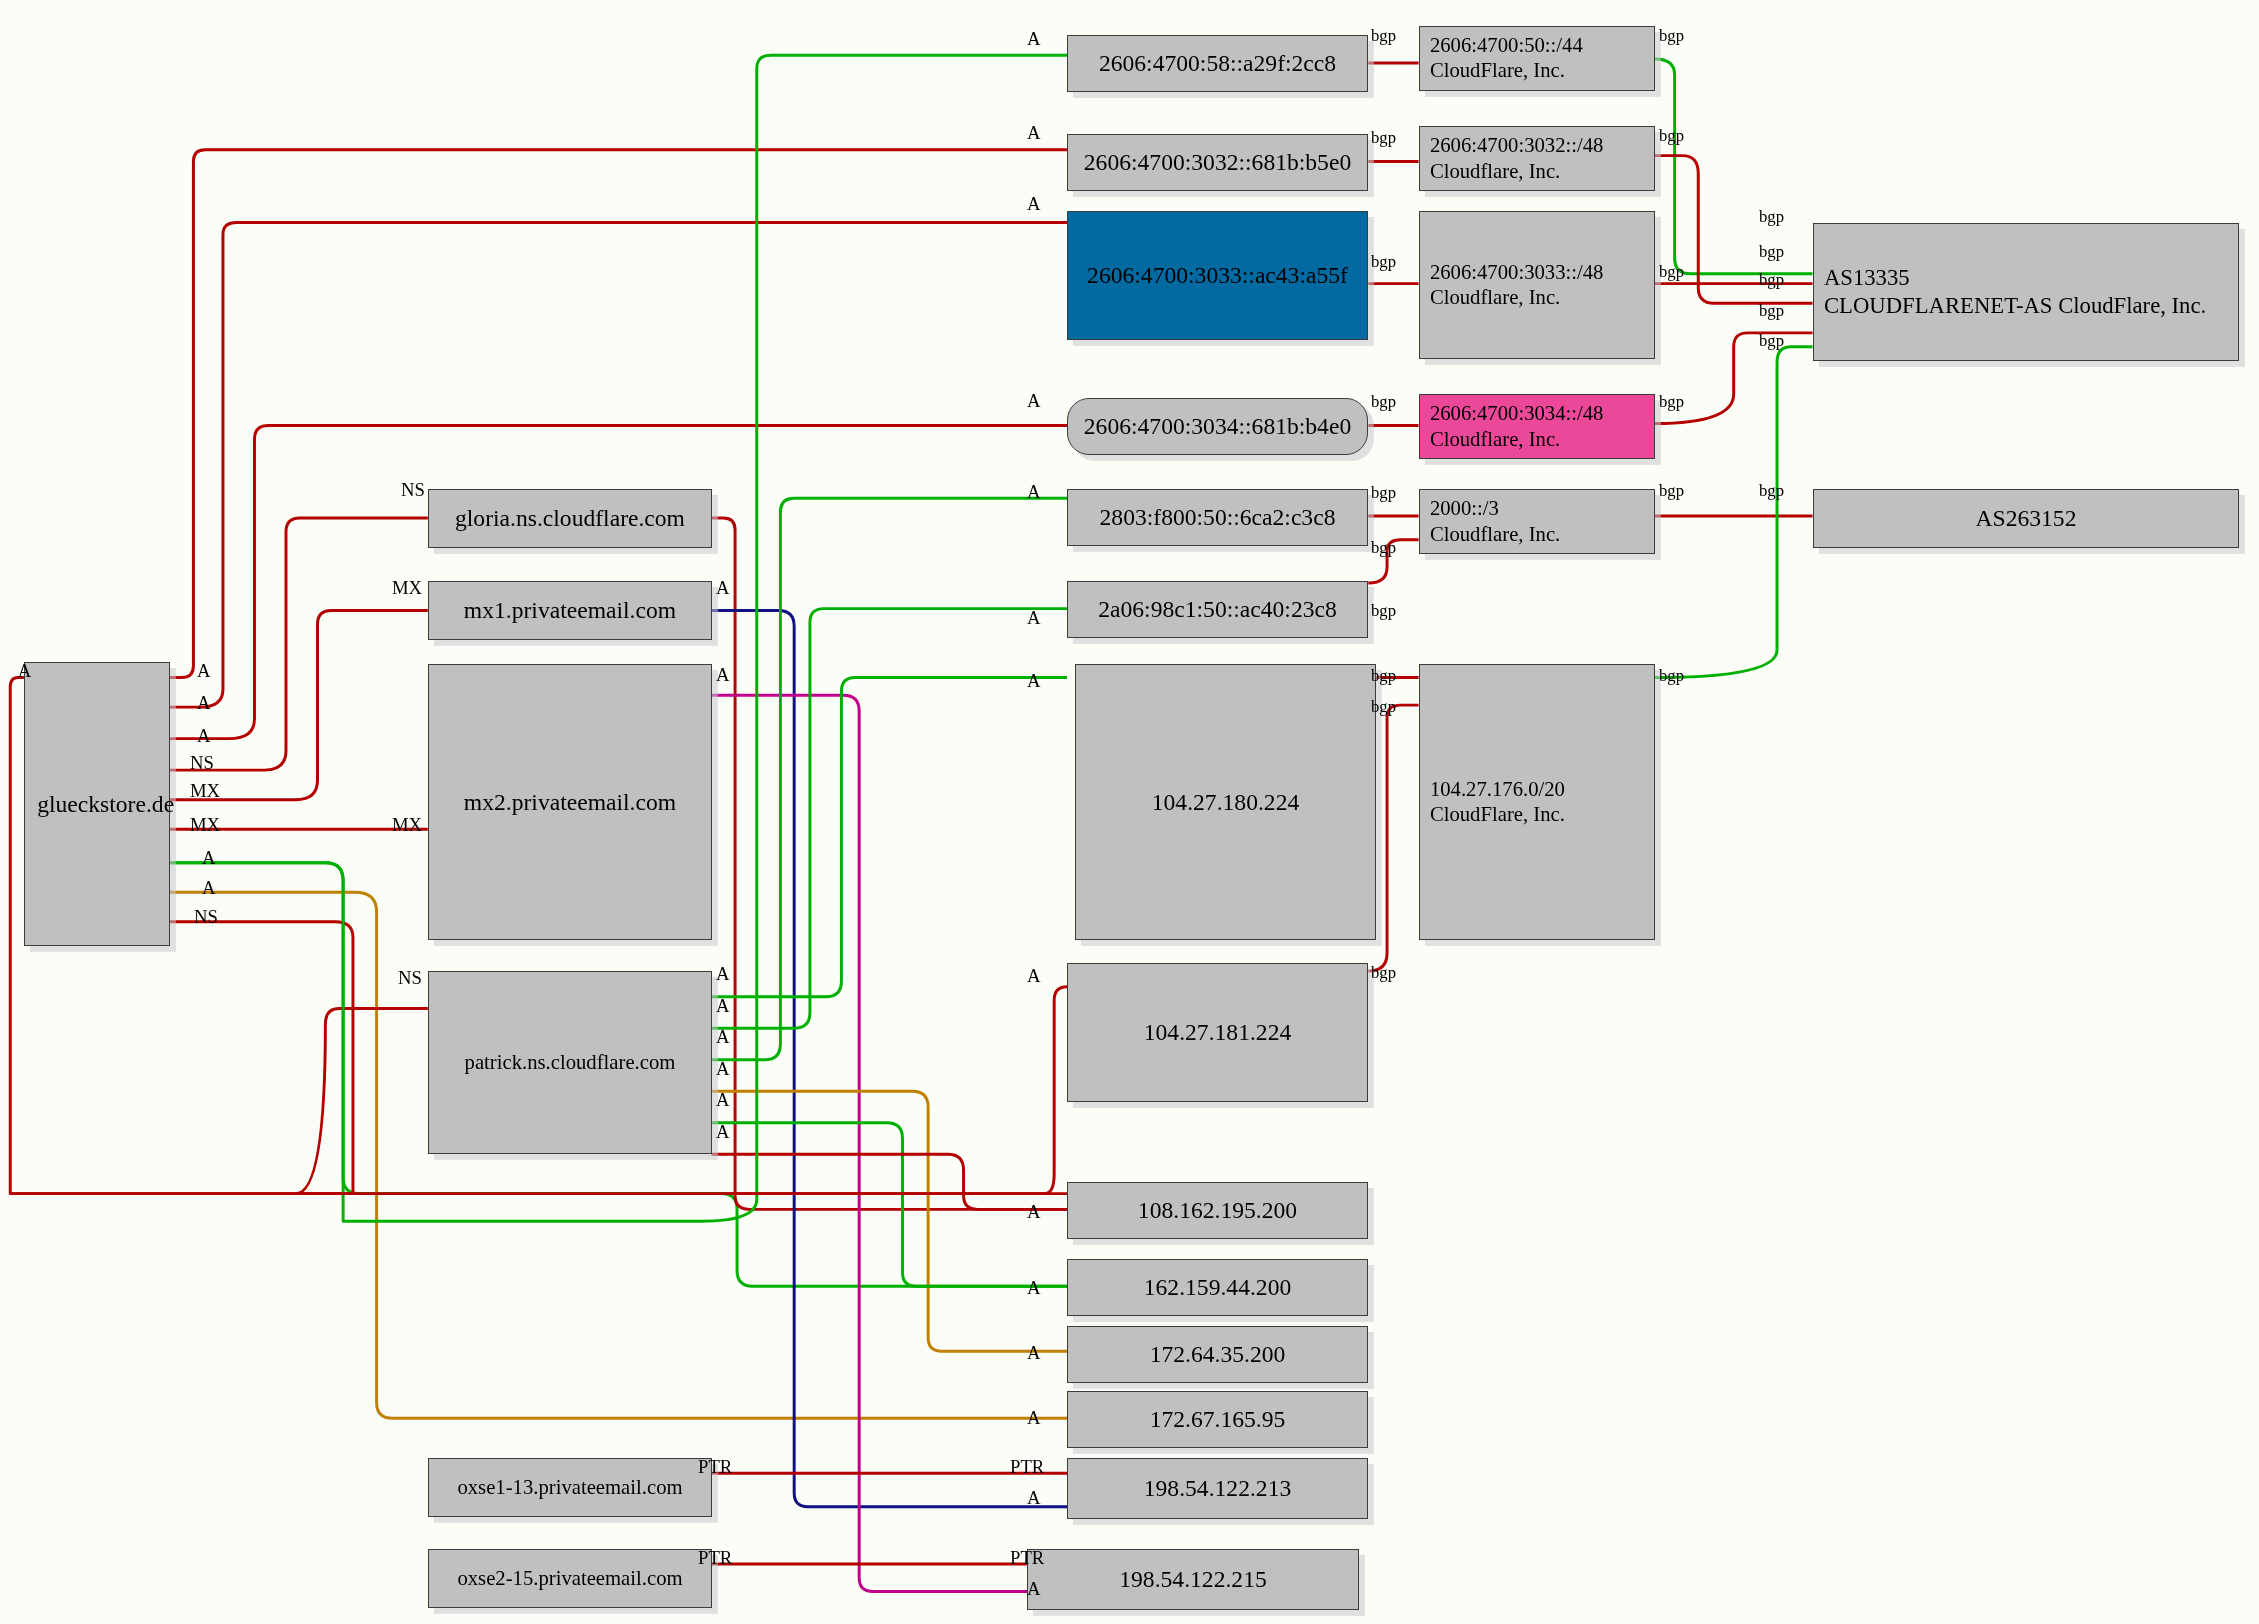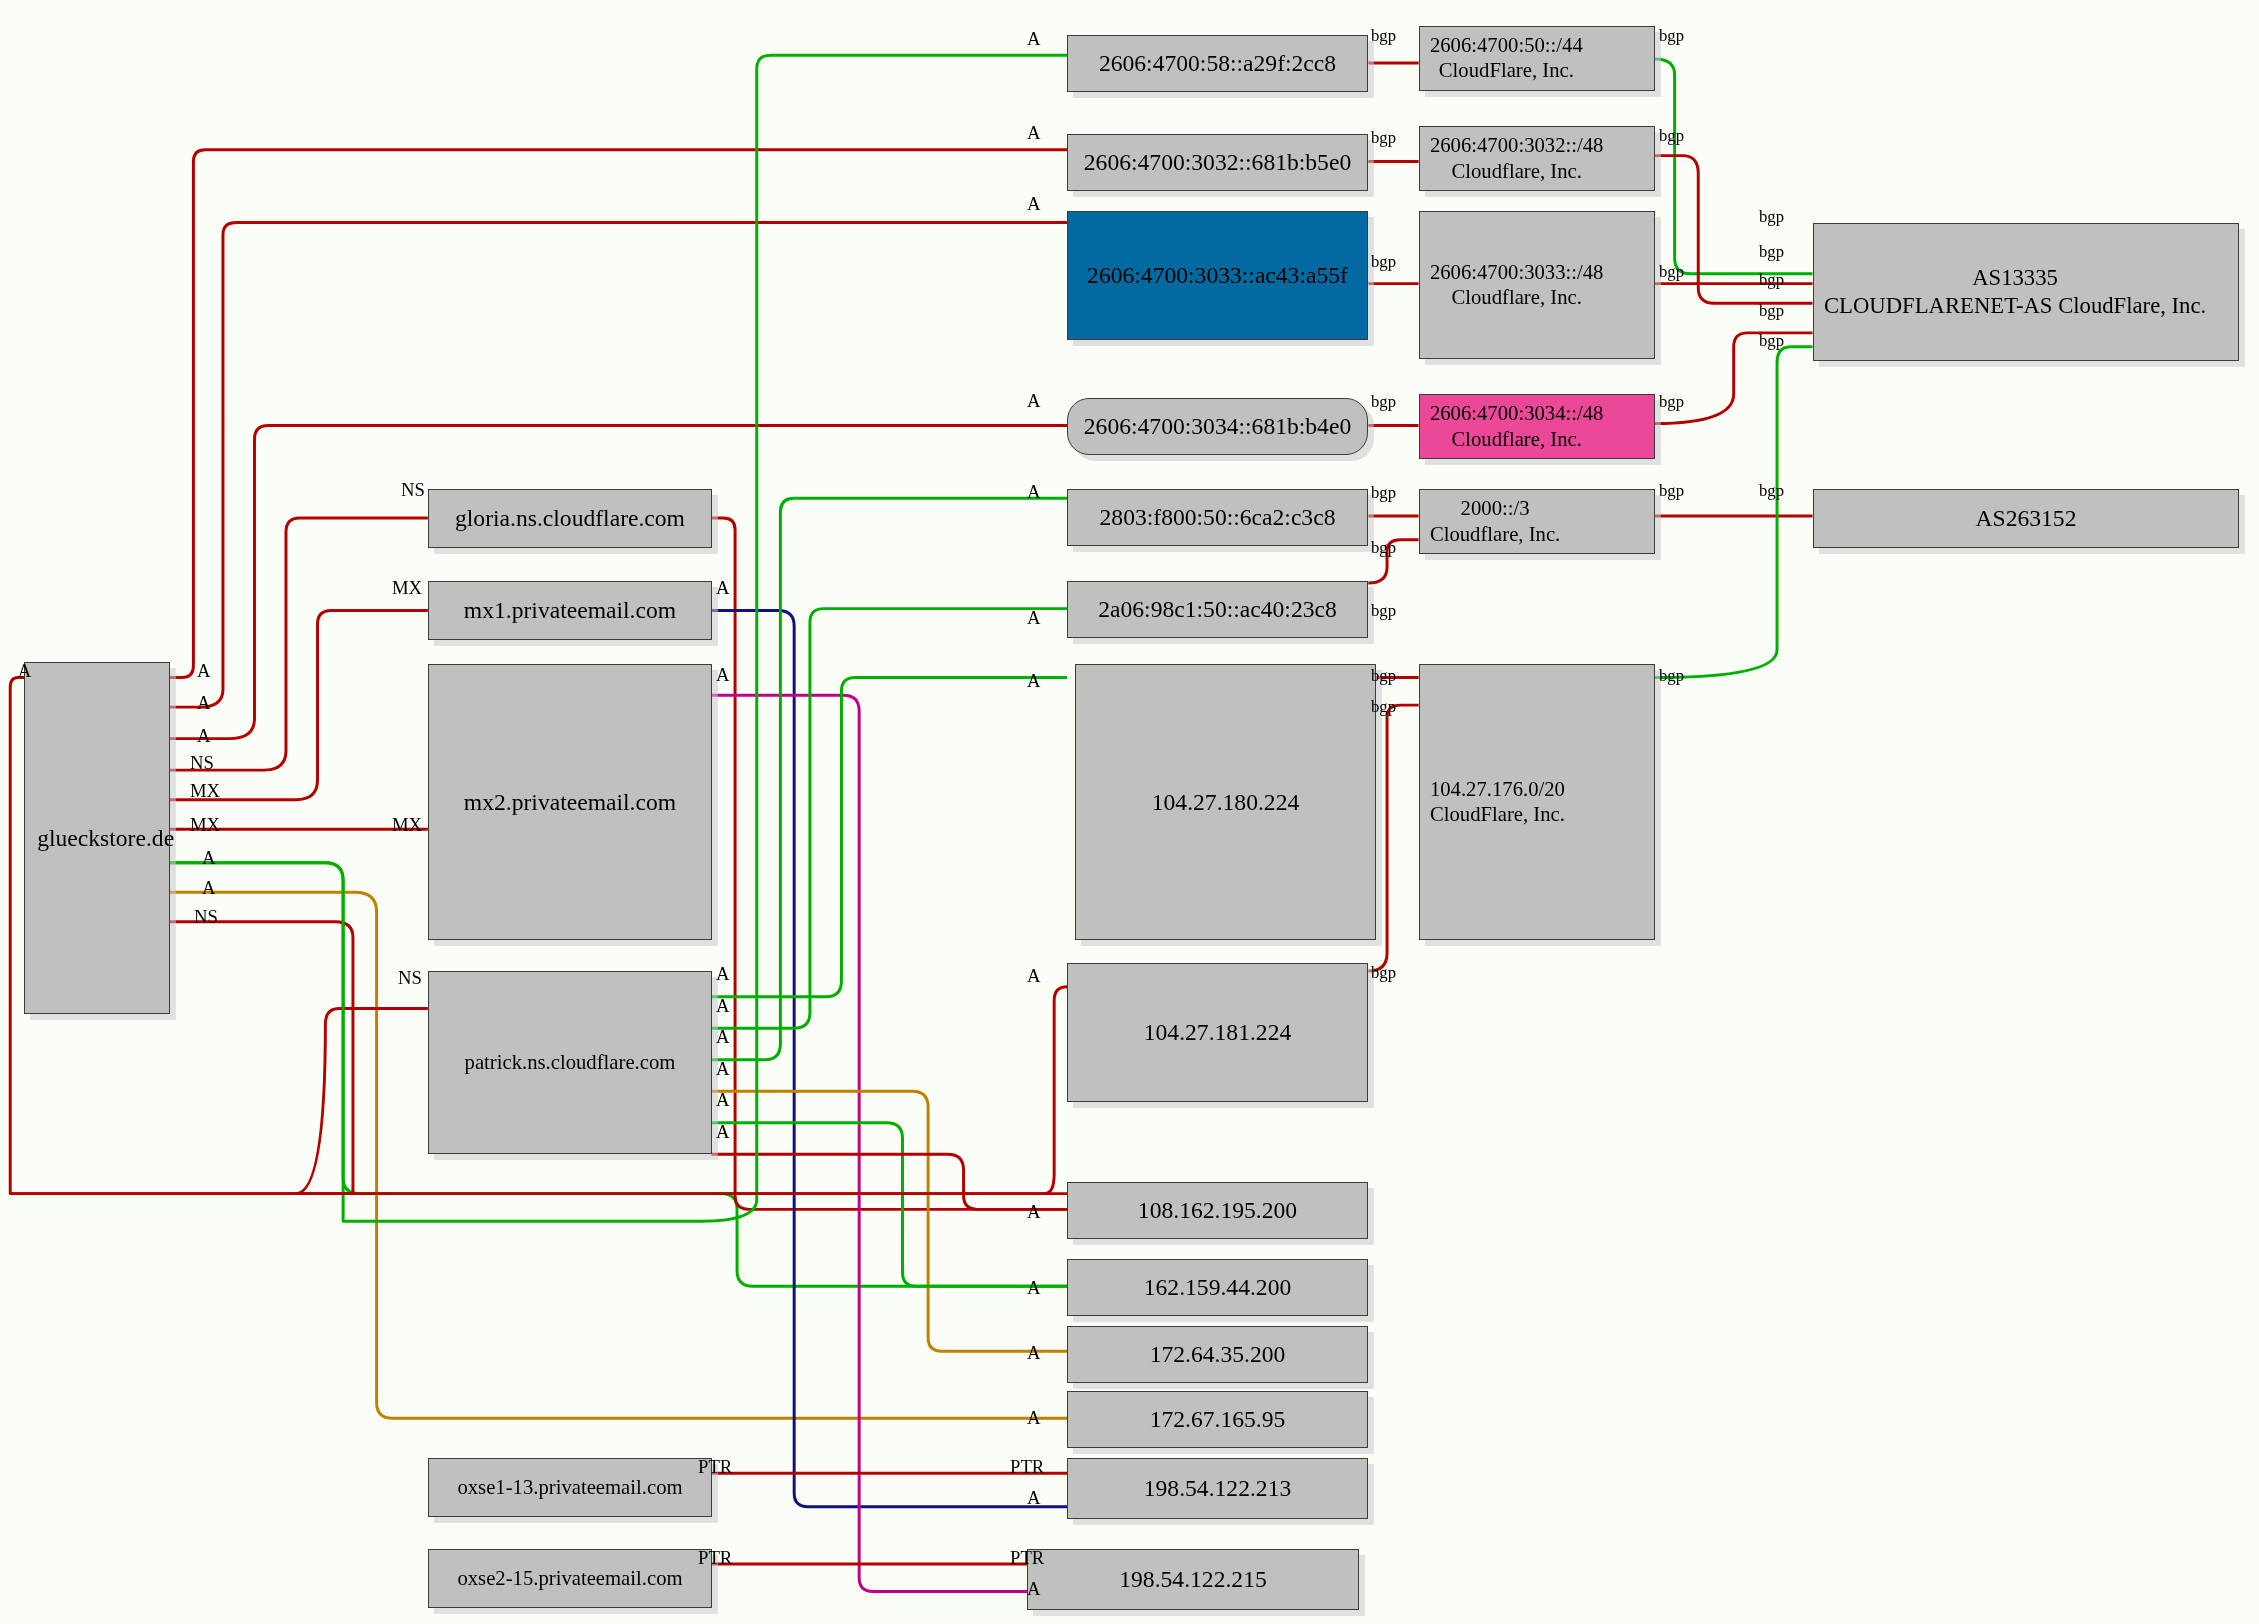--- a/index.html
+++ b/index.html
@@ -21,21 +21,21 @@
     display:flex;
     align-items:center;
     justify-content:center;
     text-align:center;
     color:#000;
     line-height:1.22;
     padding:2px 9.9px;
     font-size:23.6px;
     white-space:pre-line;
   }
-  .node.left-align{justify-content:flex-start;text-align:center;}
+  .node.left-align{justify-content:flex-start;text-align:left;}
   .edge-label{
     position:absolute;
     font-family:"Liberation Serif","DejaVu Serif",serif;
     font-size:18.7px;
     color:#000;
     white-space:nowrap;
     line-height:1;
   }
   .edge-label.small{font-size:16.7px;}
 </style>
@@ -76,21 +76,21 @@
       <path d="M 1389 688 H 1440" fill="none" stroke="#b50000" stroke-width="3" stroke-linecap="butt" stroke-linejoin="round"></path>
       <path d="M 1389 986 Q 1408 986 1408 968 V 728 Q 1408 716 1422 716 H 1440" fill="none" stroke="#b50000" stroke-width="3" stroke-linecap="butt" stroke-linejoin="round"></path>
       <path d="M 1680 60 Q 1700 60 1700 76 V 262 Q 1700 278 1716 278 H 1840" fill="none" stroke="#00b000" stroke-width="3" stroke-linecap="butt" stroke-linejoin="round"></path>
       <path d="M 1680 158 H 1708 Q 1724 158 1724 176 V 292 Q 1724 308 1740 308 H 1840" fill="none" stroke="#b50000" stroke-width="3" stroke-linecap="butt" stroke-linejoin="round"></path>
       <path d="M 1680 288 H 1840" fill="none" stroke="#b50000" stroke-width="3" stroke-linecap="butt" stroke-linejoin="round"></path>
       <path d="M 1680 430 Q 1760 430 1760 400 V 352 Q 1760 338 1774 338 H 1840" fill="none" stroke="#b50000" stroke-width="3" stroke-linecap="butt" stroke-linejoin="round"></path>
       <path d="M 1680 524 H 1840" fill="none" stroke="#b50000" stroke-width="3" stroke-linecap="butt" stroke-linejoin="round"></path>
       <path d="M 1680 688 Q 1804 688 1804 660 V 368 Q 1804 352 1818 352 H 1840" fill="none" stroke="#00b000" stroke-width="3" stroke-linecap="butt" stroke-linejoin="round"></path>
     </svg>
   <div id="nodes">
-      <div class="node" style="left: 23.6px; top: 662px; width: 146px; height: 352px; background: rgb(192, 192, 192); border-color: rgb(60, 60, 60); padding-left: 28px;">glueckstore.de</div>
+      <div class="node" style="left: 23.6px; top: 662px; width: 146px; height: 284px; background: rgb(192, 192, 192); border-color: rgb(60, 60, 60); padding-left: 28px;">glueckstore.de</div>
       <div class="node" style="left: 428px; top: 489px; width: 284px; height: 59px; background: rgb(192, 192, 192); border-color: rgb(60, 60, 60);">gloria.ns.cloudflare.com</div>
       <div class="node" style="left: 428px; top: 581px; width: 284px; height: 59px; background: rgb(192, 192, 192); border-color: rgb(60, 60, 60);">mx1.privateemail.com</div>
       <div class="node" style="left: 428px; top: 664px; width: 284px; height: 276px; background: rgb(192, 192, 192); border-color: rgb(60, 60, 60);">mx2.privateemail.com</div>
       <div class="node" style="left: 428px; top: 971px; width: 284px; height: 183px; background: rgb(192, 192, 192); border-color: rgb(60, 60, 60); font-size: 20.7px;">patrick.ns.cloudflare.com</div>
       <div class="node" style="left: 428px; top: 1458px; width: 284px; height: 59px; background: rgb(192, 192, 192); border-color: rgb(60, 60, 60); font-size: 20.7px;">oxse1-13.privateemail.com</div>
       <div class="node" style="left: 428px; top: 1549px; width: 284px; height: 59px; background: rgb(192, 192, 192); border-color: rgb(60, 60, 60); font-size: 20.7px;">oxse2-15.privateemail.com</div>
       <div class="node" style="left: 1067px; top: 35px; width: 301px; height: 57px; background: rgb(192, 192, 192); border-color: rgb(60, 60, 60);">2606:4700:58::a29f:2cc8</div>
       <div class="node" style="left: 1067px; top: 134px; width: 301px; height: 57px; background: rgb(192, 192, 192); border-color: rgb(60, 60, 60);">2606:4700:3032::681b:b5e0</div>
       <div class="node" style="left: 1067px; top: 211px; width: 301px; height: 129px; background: #0369a1; border-color: rgb(60, 60, 60);">2606:4700:3033::ac43:a55f</div>
       <div class="node" style="left: 1067px; top: 398px; width: 301px; height: 57px; background: rgb(192, 192, 192); border-color: rgb(60, 60, 60); border-radius: 22px;">2606:4700:3034::681b:b4e0</div>

